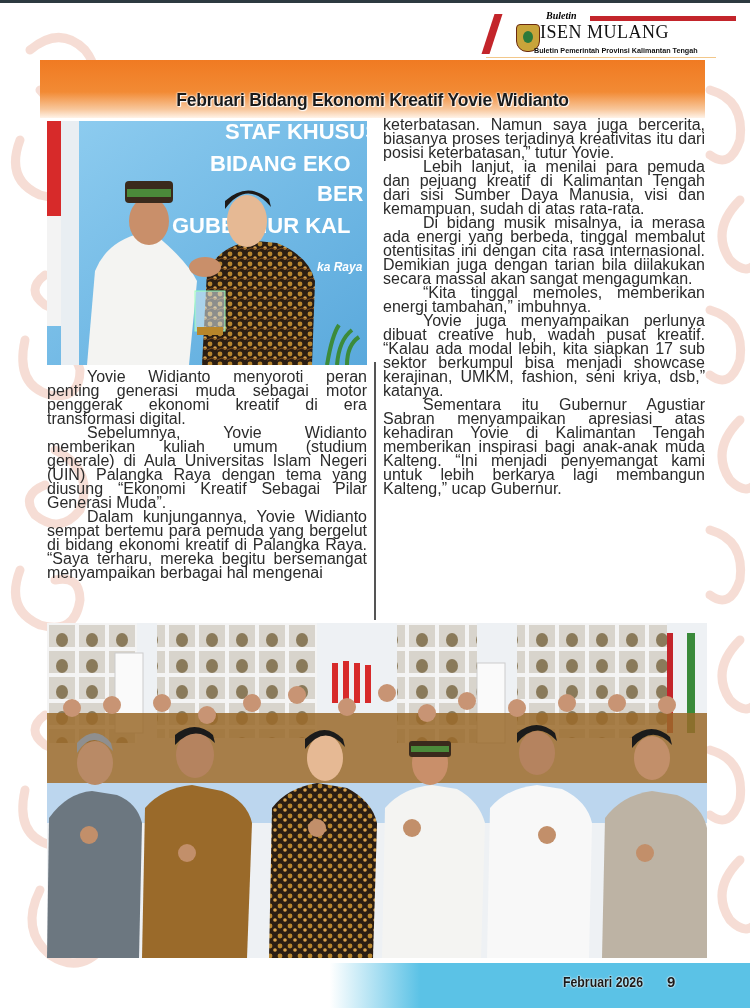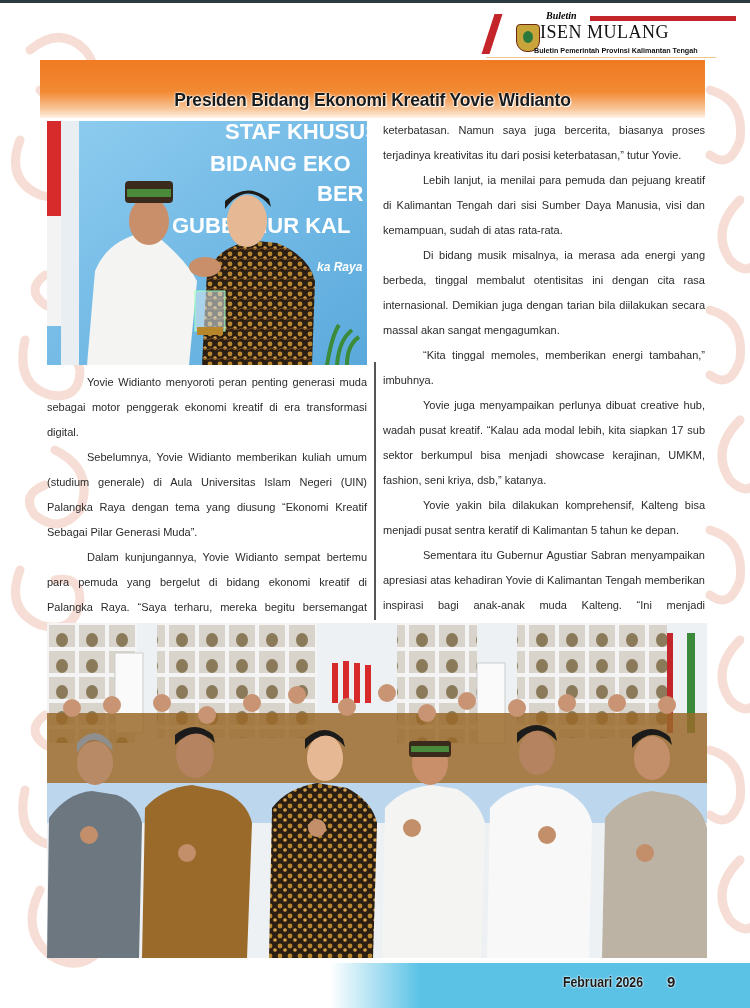--- a/index.html
+++ b/index.html
@@ -18,21 +18,21 @@
   .mast-title{position:absolute;left:54px;top:14px;font-family:"Liberation Serif",serif;font-size:18px;letter-spacing:.5px;color:#111;white-space:nowrap;}
   .mast-sub{position:absolute;left:48px;top:38px;font-family:Liberation Sans, sans-serif;font-weight:bold;font-size:7.2px;color:#111;white-space:nowrap;}
   .mast-underline{position:absolute;left:486px;top:57px;width:230px;height:1px;background:#f2c78a;}
   
   .banner{position:absolute;left:40px;top:60px;width:665px;height:58px;background:linear-gradient(to bottom,#f07a22 0%,#f28a34 55%,#f8c79c 85%,#fff3e8 100%);text-align:center;}
   .banner h1{margin:0;padding-top:4px;font-family:"Liberation Sans",sans-serif;font-weight:bold;font-size:17.5px;line-height:24px;color:#1a1a1a;letter-spacing:-.2px;text-shadow:0 0 2px #fff,0 0 2px #fff,1px 1px 1px #fff;}
   
   .photo1{position:absolute;left:47px;top:121px;width:320px;height:244px;overflow:hidden;background:#6bb6e6;}
   .photo2{position:absolute;left:47px;top:623px;width:660px;height:335px;overflow:hidden;background:#dfe6ea;}
   
-  .col{position:absolute;font-size:11px;line-height:25px;color:#2b2b2b;text-align:justify;}
+  .col{position:absolute;font-size:16px;line-height:14px;color:#2b2b2b;text-align:justify;}
   .col p{margin:0;text-indent:40px;}
   .col-left{left:47px;top:370px;width:320px;}
   .col-right{left:383px;top:118px;width:322px;}
   .col-right p.noindent{text-indent:0;}
   .divider{position:absolute;left:374px;top:362px;width:2px;height:258px;background:#555;}
   
   .footer{position:absolute;left:420px;top:963px;width:330px;height:45px;background:#5bc2e6;}
   .footer-fade{position:absolute;left:330px;top:963px;width:90px;height:45px;background:linear-gradient(to right,rgba(91,194,230,0),#5bc2e6);}
   .footer-date{position:absolute;left:563px;top:973px;font-weight:bold;font-size:15px;color:#1a1a1a;transform:scaleX(.82);transform-origin:left;text-shadow:0 0 2px #fff,0 0 2px #fff;}
   .footer-page{position:absolute;left:667px;top:973px;font-weight:bold;font-size:15px;color:#1a1a1a;text-shadow:0 0 2px #fff,0 0 2px #fff;}
@@ -79,21 +79,21 @@
   <span class="mast-buletin">Buletin</span>
   <div class="mast-redbar"></div>
   <span class="mast-title">ISEN MULANG</span>
   <span class="mast-sub">Buletin Pemerintah Provinsi Kalimantan Tengah</span>
 </div>
 <div class="mast-underline"></div>
 
 <div class="banner">
   <h1>
     <br>
-    <span>Presiden Bidang Ekonomi Kreatif Yovie Widianto</span>
+    <span>Februari Bidang Ekonomi Kreatif Yovie Widianto</span>
   </h1>
 </div>
 
 <div class="photo1">
   <svg width="320" height="244" viewBox="0 0 320 244">
     <defs>
       <linearGradient id="bg1" x1="0" y1="0" x2="1" y2="1">
         <stop offset="0" stop-color="#8fcdf0"></stop>
           <stop offset="1" stop-color="#5aa9dc"></stop>
       </linearGradient>
@@ -142,21 +142,20 @@
 </div>
 
 <div class="divider"></div>
 
 <div class="col col-right">
   <p class="noindent">keterbatasan. Namun saya juga bercerita, biasanya proses terjadinya kreativitas itu dari posisi keterbatasan,” tutur Yovie.</p>
   <p>Lebih lanjut, ia menilai para pemuda dan pejuang kreatif di Kalimantan Tengah dari sisi Sumber Daya Manusia, visi dan kemampuan, sudah di atas rata-rata.</p>
   <p>Di bidang musik misalnya, ia merasa ada energi yang berbeda, tinggal membalut otentisitas ini dengan cita rasa internasional. Demikian juga dengan tarian bila diilakukan secara massal akan sangat mengagumkan.</p>
   <p>“Kita tinggal memoles, memberikan energi tambahan,” imbuhnya.</p>
   <p>Yovie juga menyampaikan perlunya dibuat creative hub, wadah pusat kreatif. “Kalau ada modal lebih, kita siapkan 17 sub sektor berkumpul bisa menjadi showcase kerajinan, UMKM, fashion, seni kriya, dsb,” katanya.</p>
-  <p>Yovie yakin bila dilakukan komprehensif, Kalteng bisa menjadi pusat sentra keratif di Kalimantan 5 tahun ke depan.</p>
   <p>Sementara itu Gubernur Agustiar Sabran menyampaikan apresiasi atas kehadiran Yovie di Kalimantan Tengah memberikan inspirasi bagi anak-anak muda Kalteng. “Ini menjadi penyemangat kami untuk lebih berkarya lagi membangun Kalteng,” ucap Gubernur.</p>
 </div>
 
 <div class="photo2">
   <svg width="660" height="335" viewBox="0 0 660 335">
     <defs>
       <pattern id="batik2" width="10" height="10" patternUnits="userSpaceOnUse">
         <rect width="10" height="10" fill="#2a1d12"></rect>
         <circle cx="3" cy="3" r="2.4" fill="#b7862f"></circle>
         <circle cx="8" cy="7" r="1.8" fill="#d9a24a"></circle>

